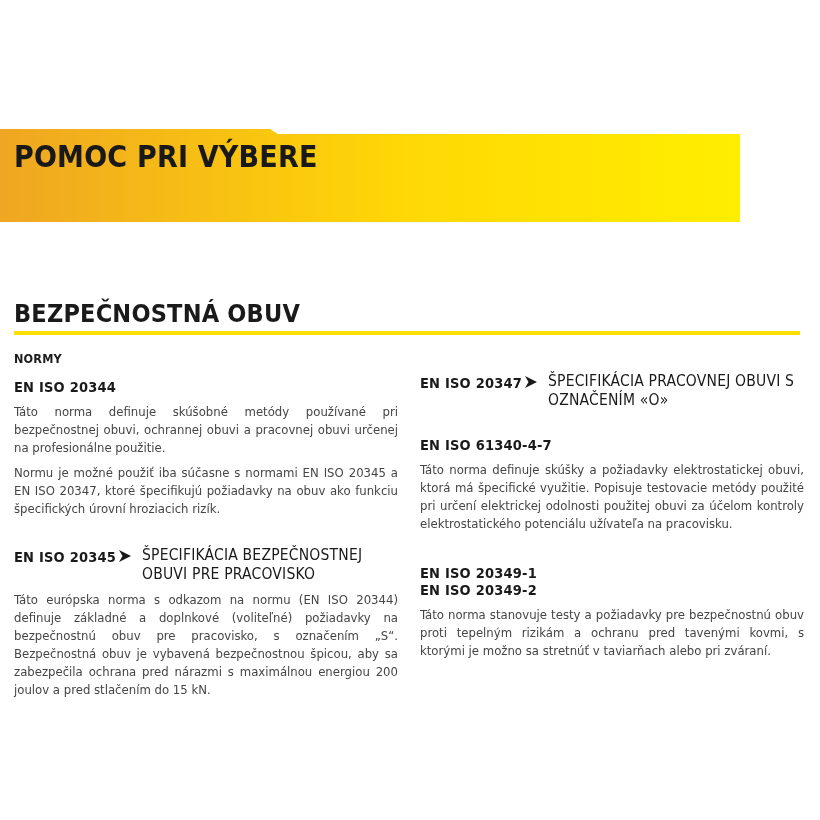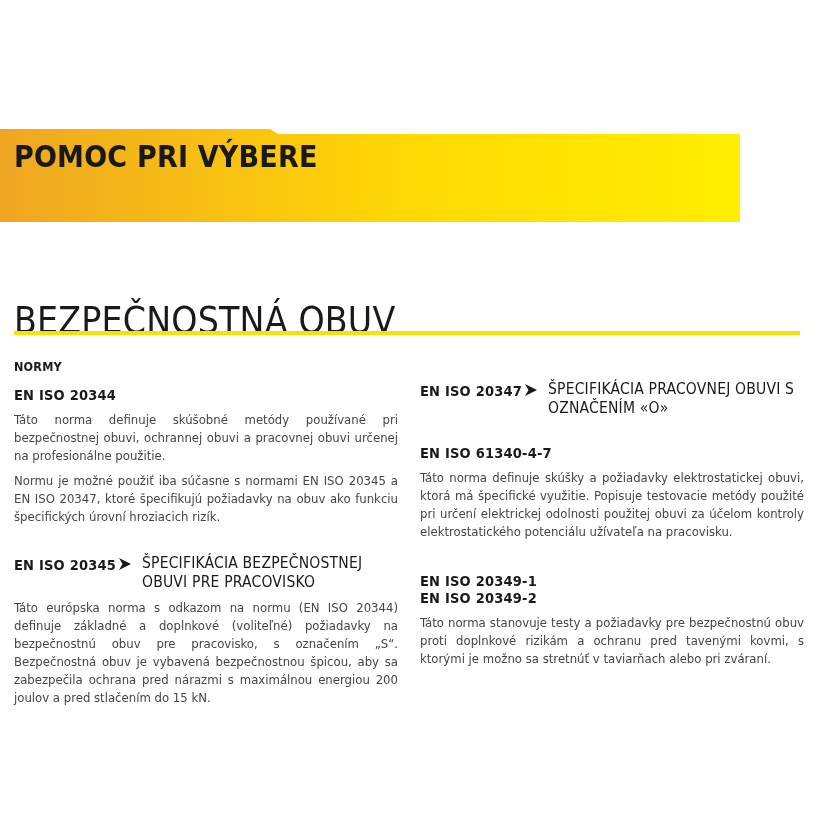--- a/index.html
+++ b/index.html
@@ -25,41 +25,41 @@
     font-weight: 800;
     letter-spacing: 0.2px;
     color: #191919;
     font-stretch: condensed;
   }
 
   
   .section-title {
     position: absolute;
     left: 14px; top: 299px;
-    font-size: 37px;
-    font-weight: 400;
+    font-size: 25px;
+    font-weight: 700;
     color: #1a1a1a;
     font-stretch: condensed;
     letter-spacing: 0.2px;
   }
   .rule {
     position: absolute;
     left: 14px; top: 331px;
     width: 786px; height: 4px;
   }
 
   
   .columns {
     position: absolute;
     left: 14px; top: 347px;
     width: 790px;
     display: flex;
     gap: 22px;
   }
-  .col { flex: 1 1 0; min-width: 0; margin-top: 8px; }
+  .col { flex: 1 1 0; min-width: 0; }
   .col-right { padding-top: 25px; }
 
   .normy-label {
     font-size: 12.5px;
     font-weight: 700;
     color: #1c1c1c;
     margin: 4px 0 12px 0;
     letter-spacing: 0.2px;
   }
   .norm-code {
@@ -146,16 +146,16 @@
       <span class="norm-heading">ŠPECIFIKÁCIA PRACOVNEJ OBUVI S OZNAČENÍM «O»</span>
     </div>
 
     <div class="norm-code gap-lg">EN ISO 61340-4-7</div>
     <p class="para">Táto norma definuje skúšky a požiadavky elektrostatickej obuvi, ktorá má špecifické využitie. Popisuje testovacie metódy použité pri určení elektrickej odolnosti použitej obuvi za účelom kontroly elektrostatického potenciálu užívateľa na pracovisku.</p>
 
     <div class="code-stack gap-xl">
       <div class="norm-code">EN ISO 20349-1</div>
       <div class="norm-code">EN ISO 20349-2</div>
     </div>
-    <p class="para">Táto norma stanovuje testy a požiadavky pre bezpečnostnú obuv proti doplnkové rizikám a ochranu pred tavenými kovmi, s ktorými je možno sa stretnúť v taviarňach alebo pri zváraní.</p>
+    <p class="para">Táto norma stanovuje testy a požiadavky pre bezpečnostnú obuv proti tepelným rizikám a ochranu pred tavenými kovmi, s ktorými je možno sa stretnúť v taviarňach alebo pri zváraní.</p>
   </div>
 
 </div>
 
 </body></html>

